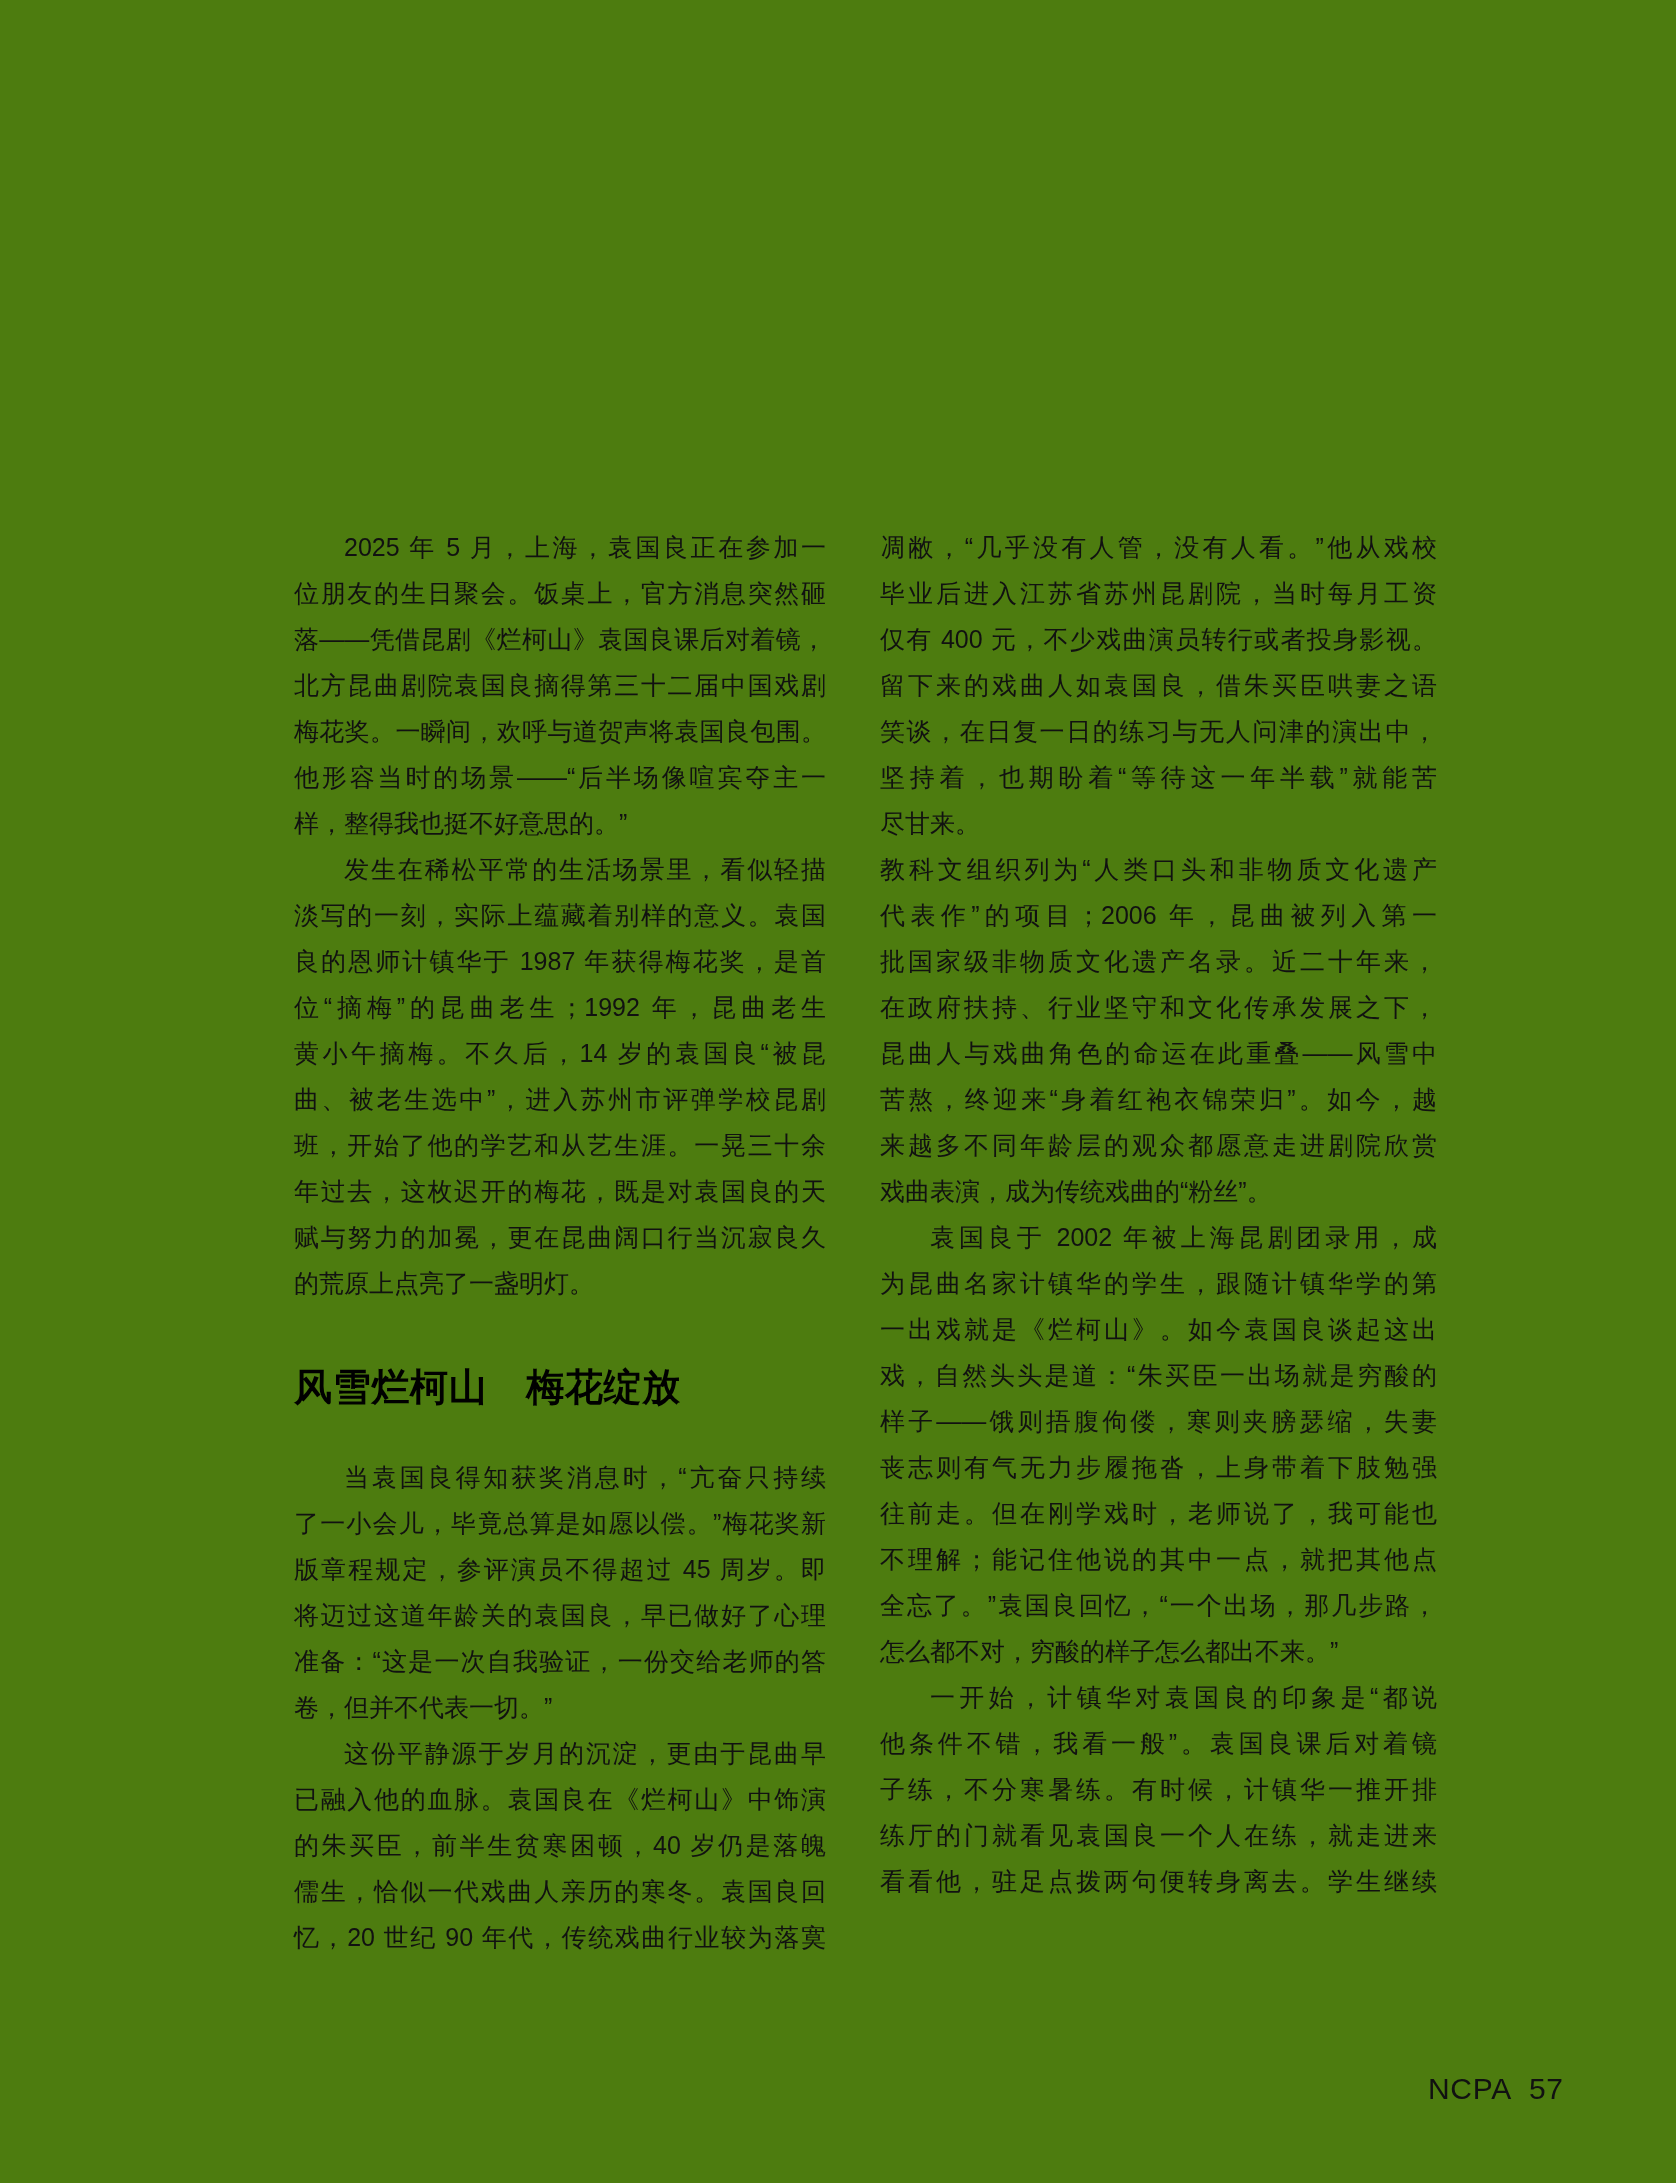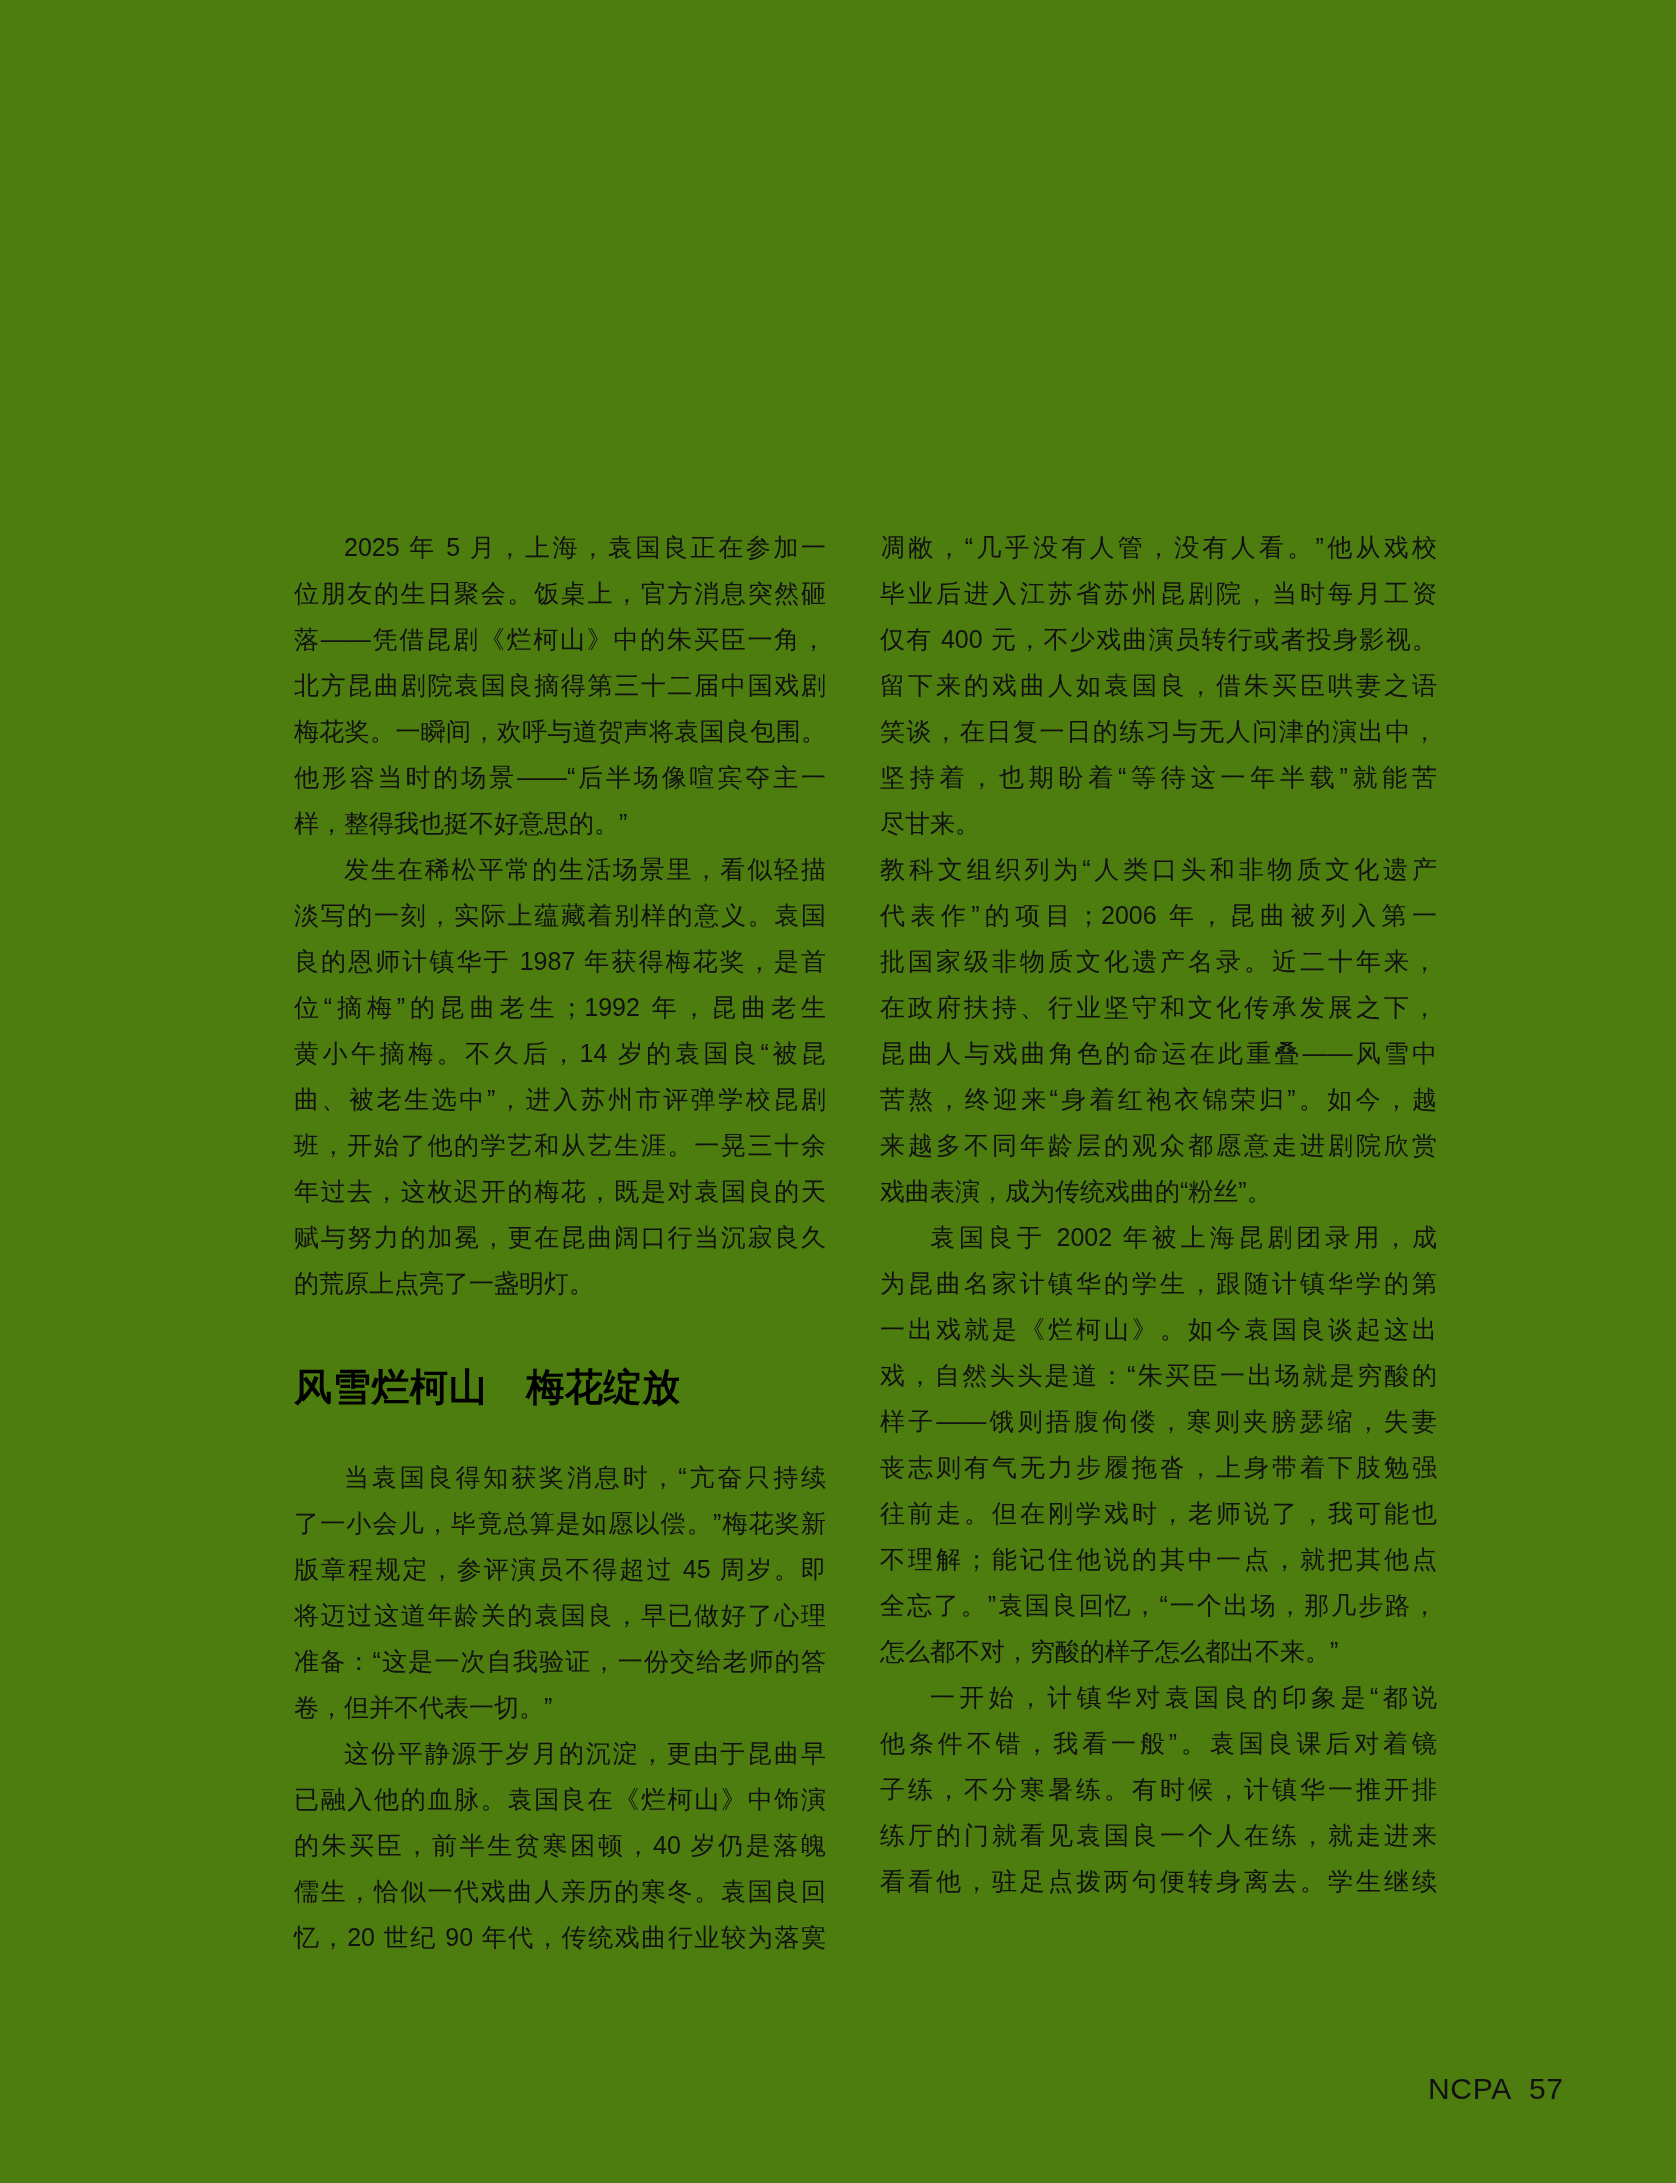--- a/index.html
+++ b/index.html
@@ -59,21 +59,21 @@
   }
 </style>
 </head>
 <body>
 
 <div id="page">
   <div id="column-left" class="column">
       <div class="para">
         <div class="line indent">2025 年 5 月，上海，袁国良正在参加一</div>
         <div class="line">位朋友的生日聚会。饭桌上，官方消息突然砸</div>
-        <div class="line">落——凭借昆剧《烂柯山》中的朱买臣一角，</div>
+        <div class="line">落——凭借昆剧《烂柯山》袁国良课后对着镜，</div>
         <div class="line">北方昆曲剧院袁国良摘得第三十二届中国戏剧</div>
         <div class="line">梅花奖。一瞬间，欢呼与道贺声将袁国良包围。</div>
         <div class="line">他形容当时的场景——“后半场像喧宾夺主一</div>
         <div class="line endline">样，整得我也挺不好意思的。”</div>
       </div>
       <div class="para">
         <div class="line indent">发生在稀松平常的生活场景里，看似轻描</div>
         <div class="line">淡写的一刻，实际上蕴藏着别样的意义。袁国</div>
         <div class="line">良的恩师计镇华于 1987 年获得梅花奖，是首</div>
         <div class="line">位“摘梅”的昆曲老生；1992 年，昆曲老生</div>

